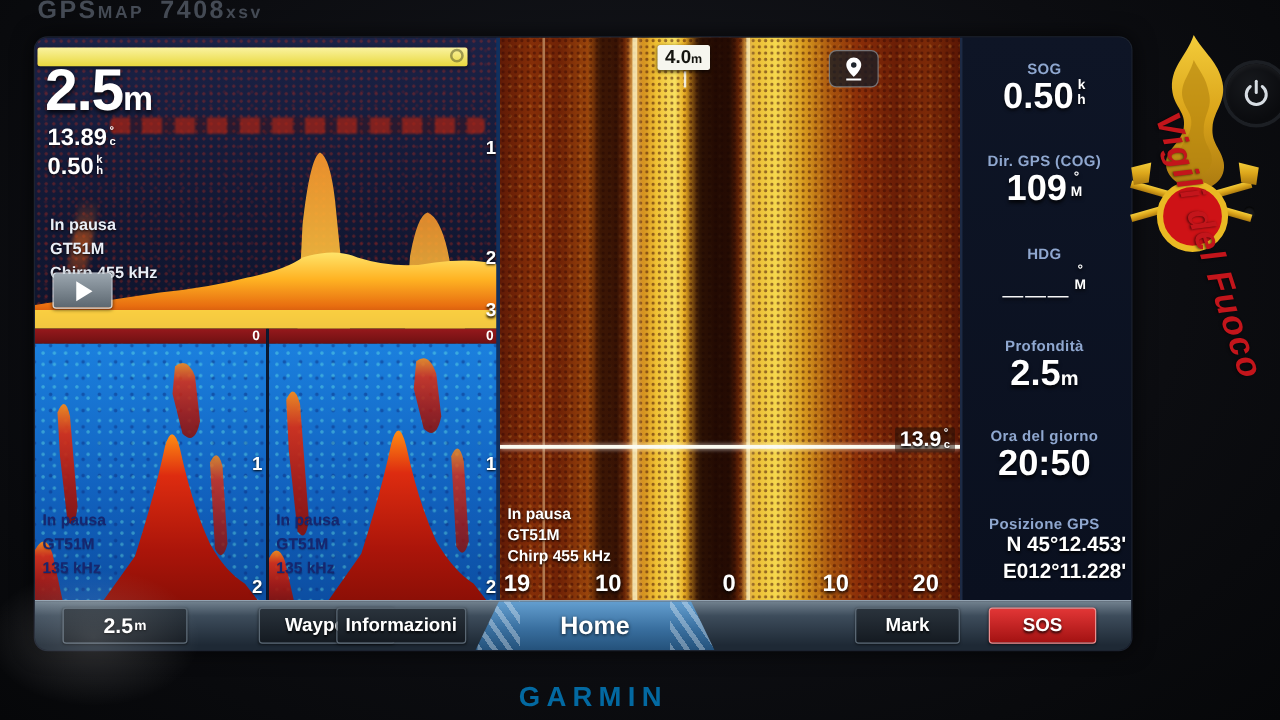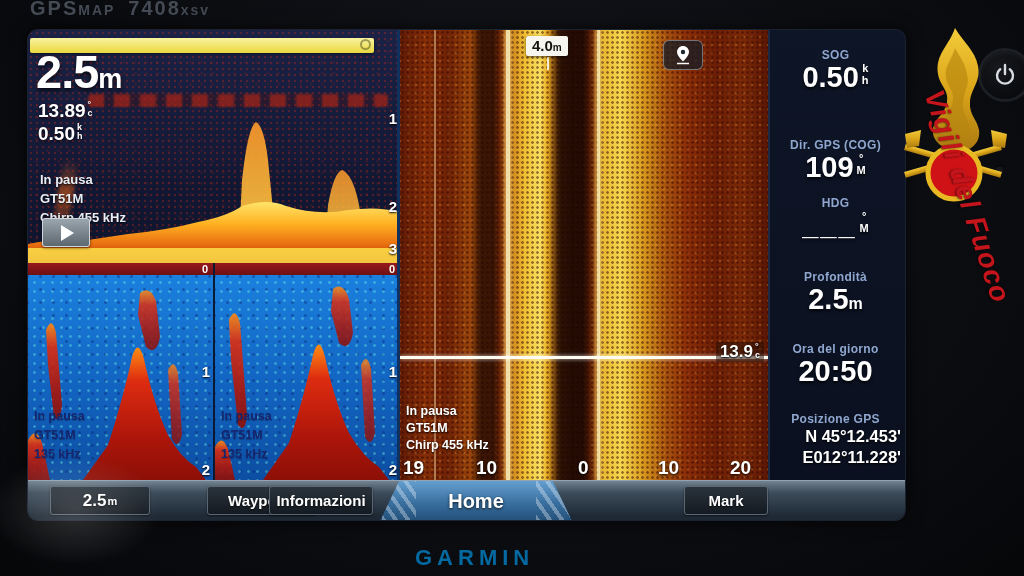--- a/index.html
+++ b/index.html
@@ -339,21 +339,21 @@
   </div>
 
   <div class="abs right-bar">
     <div class="rb-field" style="top:18px;">
       <div class="rb-label">SOG</div>
       <div class="rb-value"><span>0.50</span><span class="stack">
             <span>k</span>
             <span>h</span>
           </span></div>
     </div>
-    <div class="rb-field" style="top:108px;">
+    <div class="rb-field" style="top:92px;">
       <div class="rb-label">Dir. GPS (COG)</div>
       <div class="rb-value"><span>109</span><span class="stack">
             <span>°</span>
             <span>M</span>
           </span></div>
     </div>
     <div class="rb-field" style="top:166px;">
       <div class="rb-label">HDG</div>
       <div class="rb-value"><span class="hdg-dashes">___</span><span class="stack">
             <span>°</span>
@@ -381,20 +381,21 @@
         <span class="u">m</span>
     </div>
     <div class="bb-btn bb-waypoint">Waypoint</div>
     <div class="bb-btn bb-info">Informazioni</div>
     <div class="home-tab">
       <div class="home-stripes l"></div>
       <span>Home</span>
       <div class="home-stripes r"></div>
     </div>
     <div class="bb-btn bb-mark">Mark</div>
+    <div class="bb-btn bb-sos">SOS</div>
   </div>
 </div>
 
 <div class="abs power-btn">
   <svg width="26" height="26" viewBox="0 0 26 26">
     <path d="M 8.2 7.2 A 8 8 0 1 0 17.8 7.2" fill="none" stroke="#d7dde3" stroke-width="2.4" stroke-linecap="round"></path>
     <line x1="13" y1="3" x2="13" y2="12" stroke="#d7dde3" stroke-width="2.4" stroke-linecap="round"></line>
   </svg>
 </div>
 <div class="abs sensor-hole"></div>

